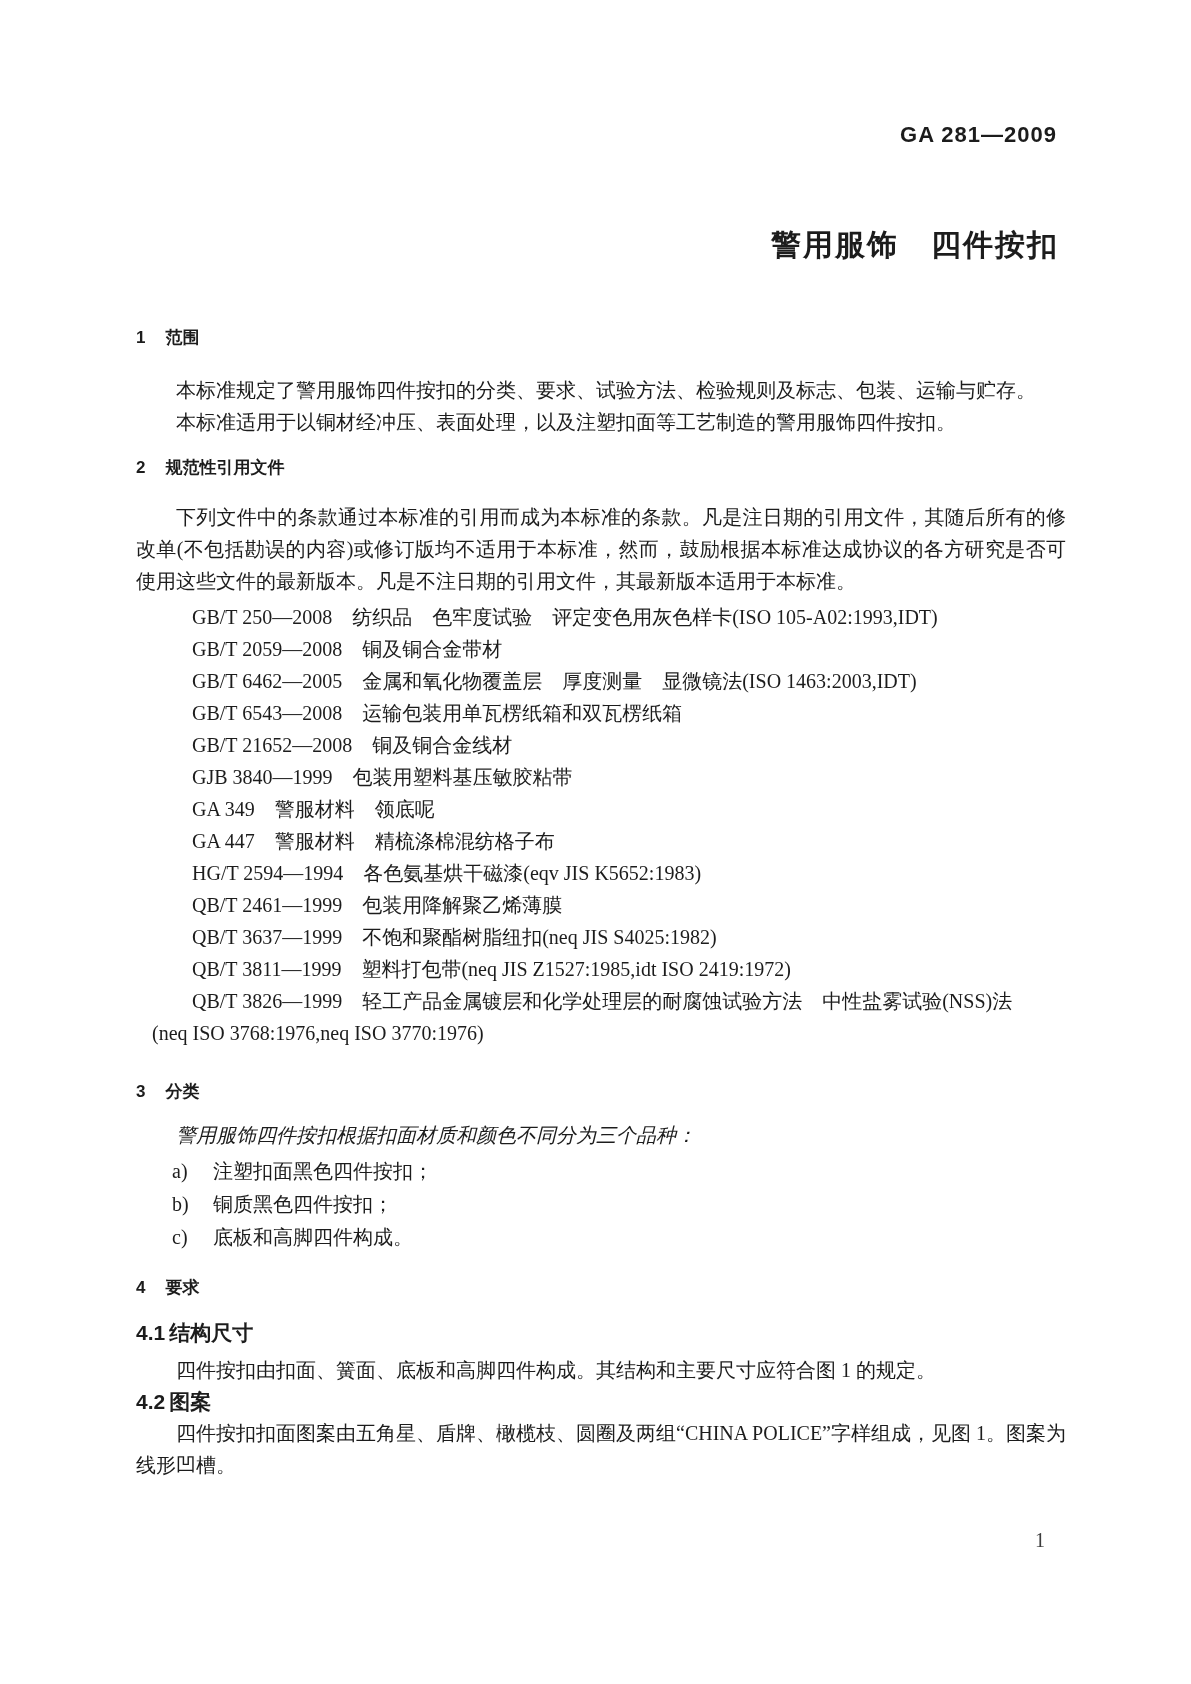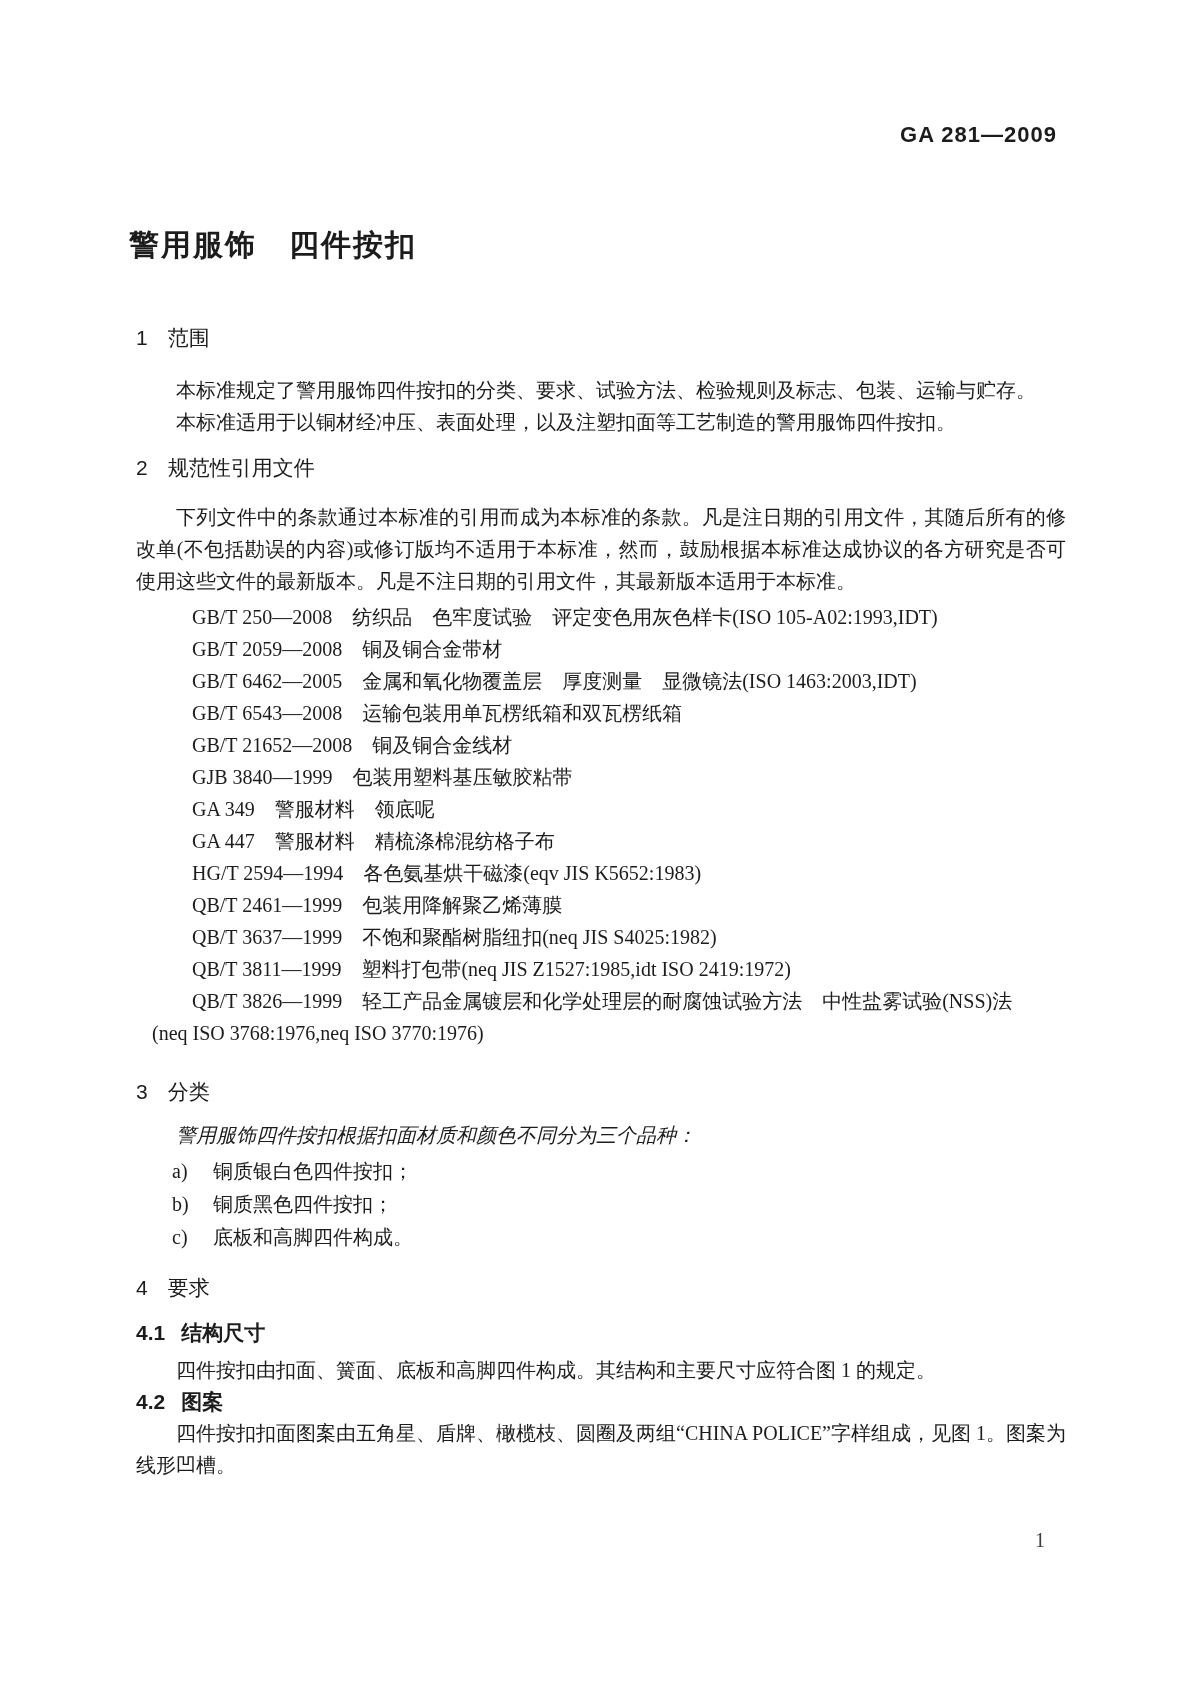--- a/index.html
+++ b/index.html
@@ -28,46 +28,46 @@
     font-family: "Liberation Sans", "DejaVu Sans", sans-serif;
     font-weight: 700;
     font-size: 22px;
     line-height: 26px;
     letter-spacing: 1px;
   }
   .doc-title {
     margin-top: 76px;
     position: relative;
     left: -7px;
-    text-align: left;
+    text-align: right;
     font-family: Liberation Serif, serif;
     font-weight: 700;
     font-size: 30px;
     line-height: 42px;
     letter-spacing: 2px;
   }
   .sec-heading {
     font-family: "Liberation Sans", "DejaVu Sans", sans-serif;
-    font-weight: 400;
-    font-size: 21px;
+    font-weight: 700;
+    font-size: 17px;
     line-height: 30px;
   }
   .sec-heading .h-num {
     display: inline-block;
     margin-right: 20px;
   }
   .sub-heading {
     font-family: "Liberation Sans", "DejaVu Sans", sans-serif;
     font-weight: 700;
     font-size: 21px;
     line-height: 30px;
   }
   .sub-heading .h-num {
     display: inline-block;
-    margin-right: 16px;
+    margin-right: 4px;
   }
   .body-para {
     margin: 0;
     line-height: 32px;
     text-indent: 40px;
     text-align: justify;
   }
   .ref-line {
     line-height: 32px;
     padding-left: 40px;
@@ -143,21 +143,21 @@
     <div class="ref-cont">(neq ISO 3768:1976,neq ISO 3770:1976)</div>
   </div>
 
   <div class="sec-heading" id="h-sec3">
     <span class="h-num">3</span><span>分类</span>
   </div>
   <p class="body-para" id="p-sec3-intro">警用服饰四件按扣根据扣面材质和颜色不同分为三个品种：</p>
 
   <div id="cls-list">
     <div class="cls-item">
-      <span class="item-label">a)</span><span>铜质银白色四件按扣；</span>
+      <span class="item-label">a)</span><span>注塑扣面黑色四件按扣；</span>
     </div>
     <div class="cls-item">
       <span class="item-label">b)</span><span>铜质黑色四件按扣；</span>
     </div>
     <div class="cls-item">
       <span class="item-label">c)</span><span>底板和高脚四件构成。</span>
     </div>
   </div>
 
   <div class="sec-heading" id="h-sec4">

